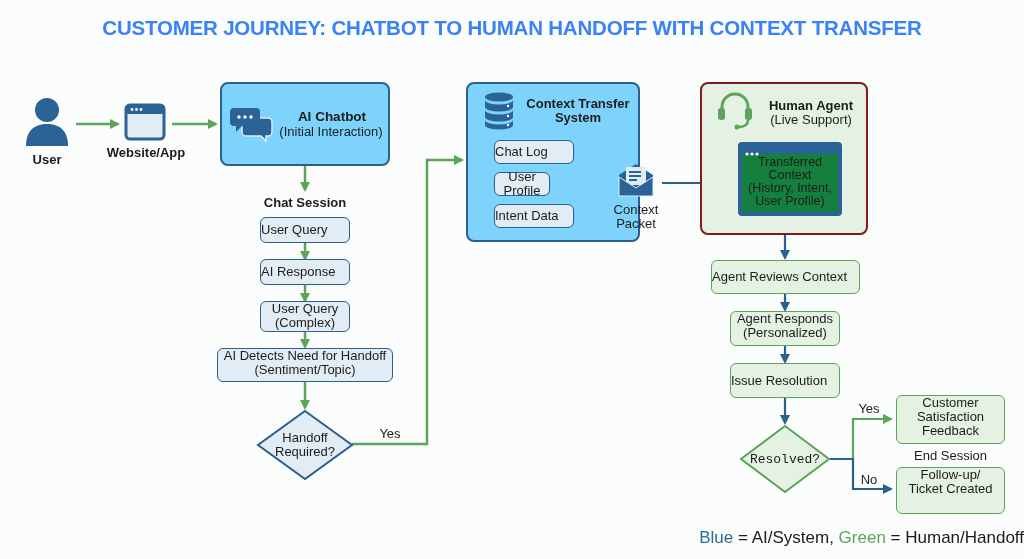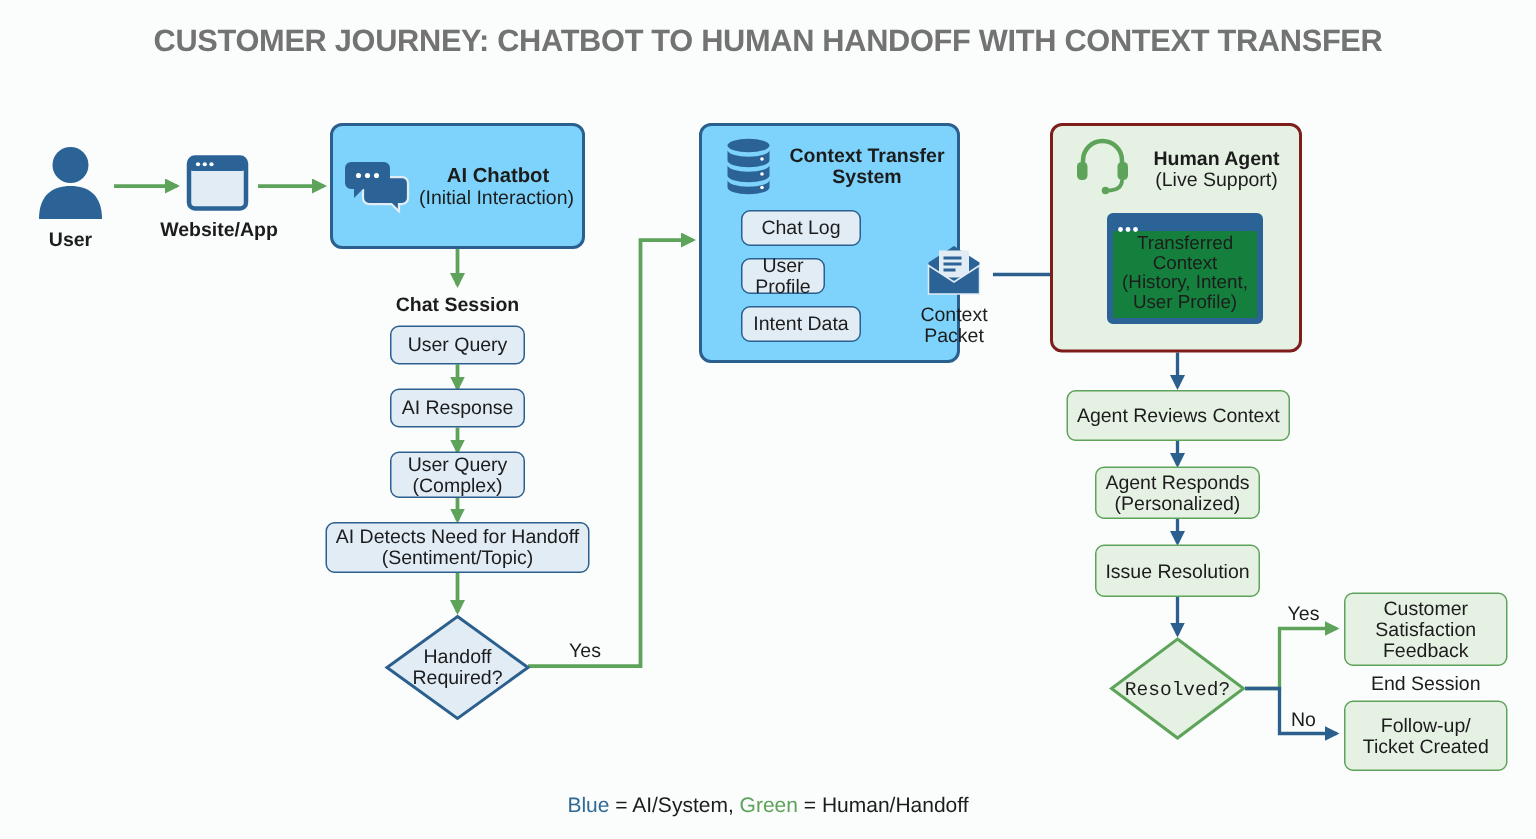--- a/index.html
+++ b/index.html
@@ -4,43 +4,43 @@
   <style>
     html, body { margin: 0; padding: 0; }
     body {
       width: 1024px; height: 559px; position: relative; overflow: hidden;
       background: #fbfcfc;
       font-family: "Liberation Sans", sans-serif;
       color: #1c1c1c;
     }
     .title {
       position: absolute; left: 0; top: 16px; width: 1024px; text-align: center;
-      font-weight: bold; font-size: 20.5px; color: #737373; letter-spacing: -0.2px;
+      font-weight: bold; font-size: 20.5px; color: #3b82f6; letter-spacing: -0.2px;
     }
     svg.wires { position: absolute; left: 0; top: 0; }
     .abs { position: absolute; }
     .lbl { position: absolute; text-align: center; font-size: 13px; line-height: 14px; }
     .bold { font-weight: bold; }
 
     .bigbox {
       position: absolute; border-radius: 8px; box-sizing: border-box;
     }
     .blue-panel { background: #7dd3fc; border: 2px solid #2b5f8d; }
     .green-panel { background: #e5f1e2; border: 2px solid #7f1d1d; }
 
     .node {
       position: absolute; box-sizing: border-box; border-radius: 6px;
-      display: flex; align-items: center; justify-content: center; text-align: center;
+      display: flex; align-items: center; justify-content: flex-start; text-align: center;
       font-size: 13px; line-height: 14px;
     }
     .node.blue { background: #e1ecf5; border: 1.8px solid #2b5f8d; }
     .node.green { background: #e5f1e2; border: 1.8px solid #5ea35a; }
 
     .legend {
-      position: absolute; left: 0; top: 528px; width: 1024px; text-align: center; font-size: 14px;
+      position: absolute; left: 0; top: 528px; width: 1024px; text-align: right; font-size: 17px;
     }
     .legend .b { color: #2f6a96; }
     .legend .g { color: #5ea35a; }
   </style>
 </head>
 <body>
 
 <div class="title">CUSTOMER JOURNEY: CHATBOT TO HUMAN HANDOFF WITH CONTEXT TRANSFER</div>
 
 <svg class="wires" width="1024" height="559">

